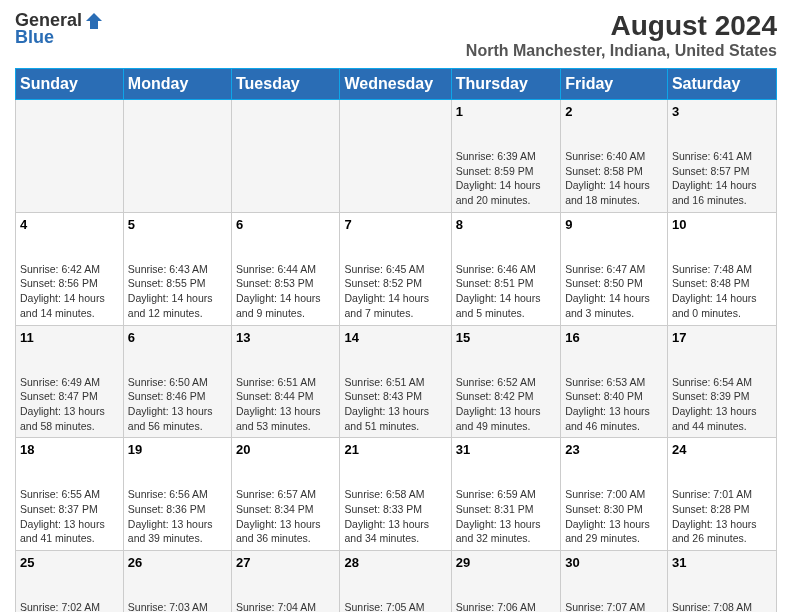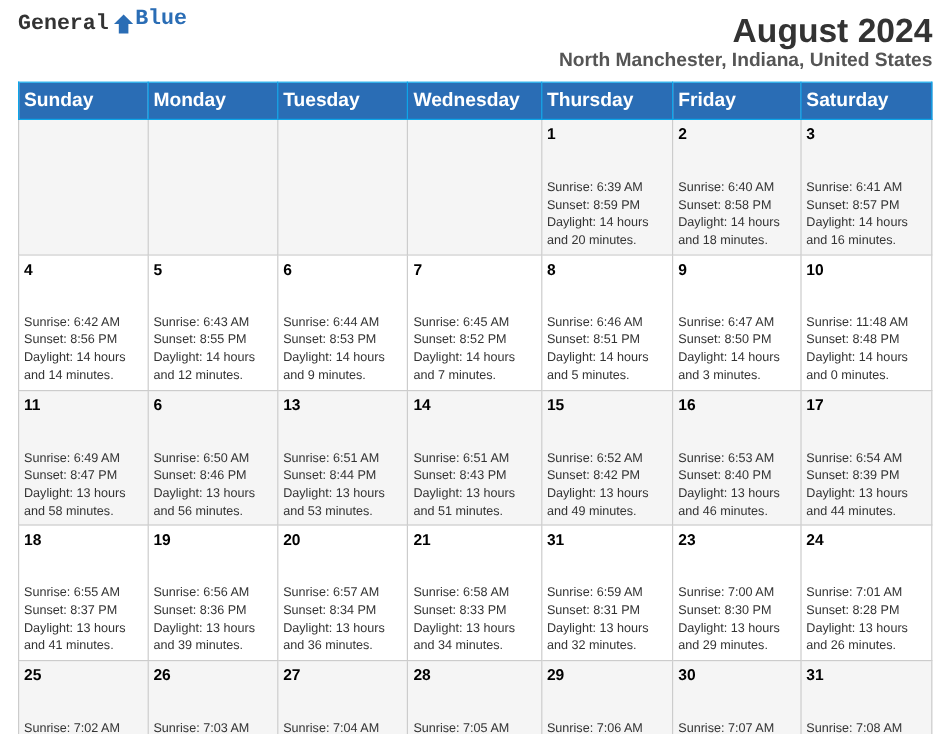--- a/index.html
+++ b/index.html
@@ -11,23 +11,22 @@
       padding: 10px 15px;
     }
     .header-area {
       display: flex;
       justify-content: space-between;
       align-items: flex-start;
       margin-bottom: 8px;
     }
     .logo {
       display: flex;
-      flex-direction: row;
+      flex-direction: column;
       align-items: flex-start;
-      font-family: Liberation Mono, monospace;
     }
     .logo-text {
       display: flex;
       align-items: center;
       font-size: 18px;
       font-weight: bold;
       color: #333;
     }
     .logo-general { color: #333; }
     .logo-icon {
@@ -184,21 +183,21 @@
 Daylight: 14 hours and 5 minutes.</div>
         </td>
         <td>
           <span class="day-num">9</span>
           <div class="cell-content">Sunrise: 6:47 AM
 Sunset: 8:50 PM
 Daylight: 14 hours and 3 minutes.</div>
         </td>
         <td>
           <span class="day-num">10</span>
-          <div class="cell-content">Sunrise: 11:48 AM
+          <div class="cell-content">Sunrise: 7:48 AM
 Sunset: 8:48 PM
 Daylight: 14 hours and 0 minutes.</div>
         </td>
       </tr>
       <tr>
         <td>
           <span class="day-num">11</span>
           <div class="cell-content">Sunrise: 6:49 AM
 Sunset: 8:47 PM
 Daylight: 13 hours and 58 minutes.</div>

